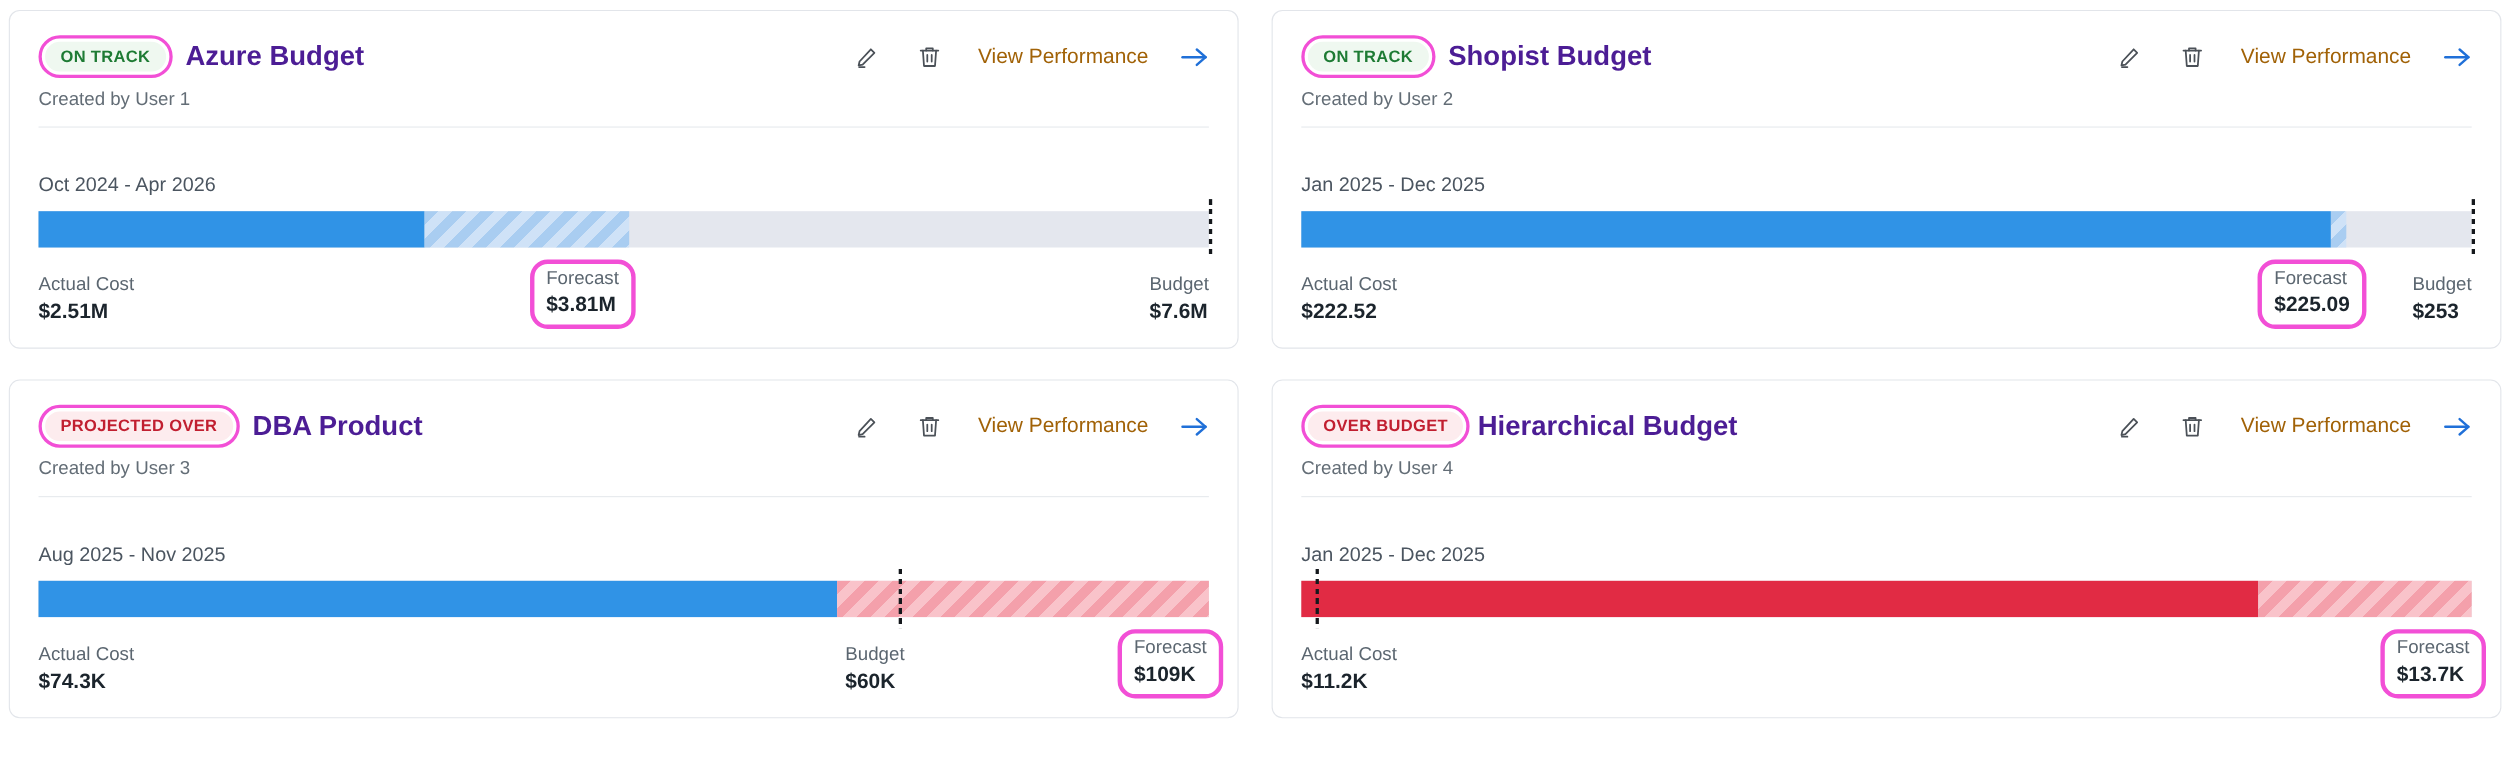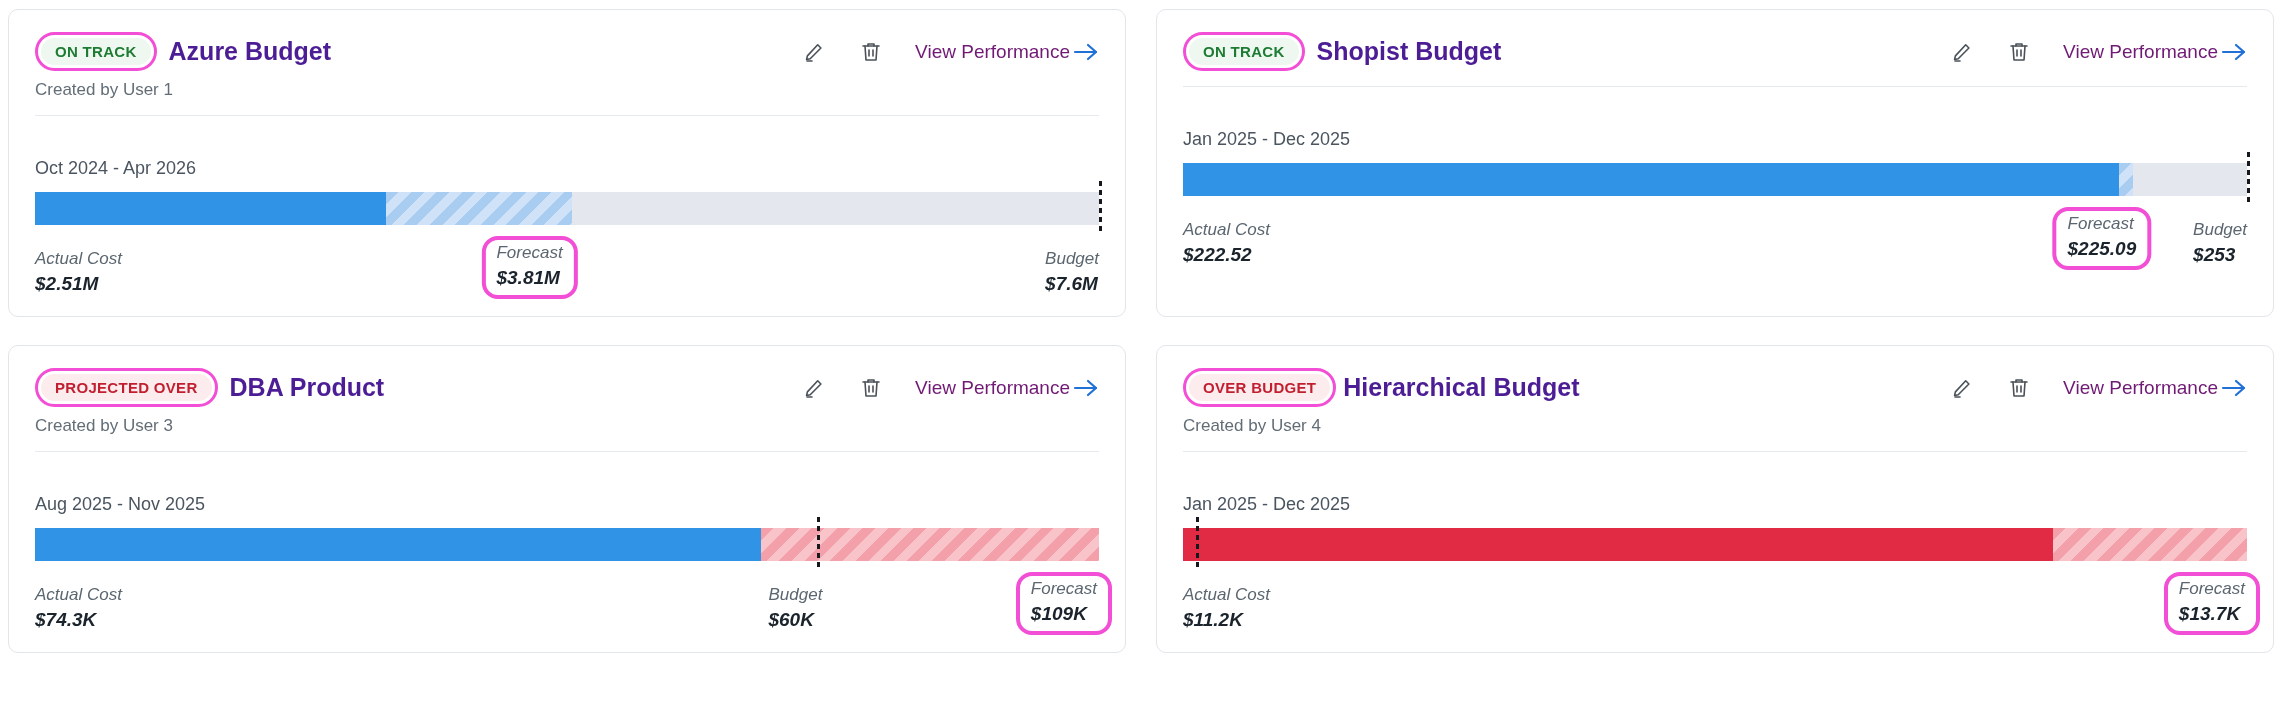--- a/index.html
+++ b/index.html
@@ -24,40 +24,40 @@
     border-radius:999px; padding:6px 14px; font-size:15px; font-weight:700;
     letter-spacing:.3px; white-space:nowrap; line-height:1;
   }
   .badge-green { color:#1e7b34; background:#eff8f0; }
   .badge-red   { color:#c11f30; background:#fdecee; }
   .card-title { font-size:25px; font-weight:700; color:#4c1d95; }
   .actions { margin-left:auto; display:flex; align-items:center; gap:32px; }
   .icon-btn { background:none; border:none; padding:0; cursor:pointer; display:flex; }
   .icon-btn svg { stroke:#4b5158; fill:none; stroke-width:1.6; stroke-linecap:round; stroke-linejoin:round; }
   .link {
-    color:#701a75; font-size:19px; font-weight:500; text-decoration:none;
-    display:flex; align-items:flex-start; gap:3px; white-space:nowrap;
+    color:#a16207; font-size:19px; font-weight:500; text-decoration:none;
+    display:flex; align-items:flex-start; gap:29px; white-space:nowrap;
   }
   .link svg { stroke:#2070d8; fill:none; stroke-width:2.2; stroke-linecap:round; stroke-linejoin:round; }
   .created { margin-top:9px; color:#636d76; font-size:17px; }
   .divider { border:none; border-top:1px solid #e6e9ed; margin:15px 0 0 0; }
   .date { margin-top:42px; color:#4b5560; font-size:18px; }
   .bar { position:relative; margin-top:13px; height:33px; background:#e4e7ee; }
   .seg { position:absolute; top:0; bottom:0; }
   .seg-actual { left:0; }
   .fill-blue { background:#3093e6; }
   .fill-red  { background:#e12b44; }
   .hatch-blue { background:repeating-linear-gradient(135deg,#a9cdf1 0 9px,#cfe2f7 9px 18px); }
   .hatch-red  { background:repeating-linear-gradient(135deg,#f4a0ab 0 9px,#f9c3ca 9px 18px); }
   .budget-marker {
     position:absolute; top:-11px; height:54px; width:3px; z-index:2;
     background:repeating-linear-gradient(to bottom,#15181c 0 5px,transparent 5px 9px);
   }
   .metrics { position:relative; margin-top:17px; height:62px; }
-  .metric { position:absolute; top:7px; white-space:nowrap;font-style:italic; }
+  .metric { position:absolute; top:7px; white-space:nowrap; }
   .metric-label { font-size:17px; color:#5b6670; margin-bottom:4px; }
   .metric-value { font-size:19px; font-weight:700; color:#1b242c; }
   .align-right { text-align:left; }
   .metric.annotated {
     border:4px solid #f24fd6; border-radius:16px; padding:3px 11px 6px; top:-6px;
   }
   .metric.pos-right { right:0; }
   .metric.annotated.pos-right { right:-13px; }
 </style>
 </head>
@@ -142,20 +142,21 @@
         </button>
         <a class="link" href="#">
           <span>View Performance</span>
           <svg width="26" height="22" viewBox="0 0 26 22">
               <path d="M2 11h21"></path>
               <path d="M15 4l8 7-8 7"></path>
             </svg>
         </a>
       </div>
     </div>
+    <div class="created">Created by User 2</div>
     <hr class="divider">
     <div class="date">Jan 2025 - Dec 2025</div>
     <div class="bar">
       <div class="seg seg-actual fill-blue" style="width: 88%;"></div>
       <div class="seg hatch-blue" style="left: 88%; width: 1.3%;"></div>
       <div class="budget-marker" style="left: 100%;"></div>
     </div>
     <div class="metrics">
       <div class="metric" style="left: 0px;">
         <div class="metric-label">Actual Cost</div>

